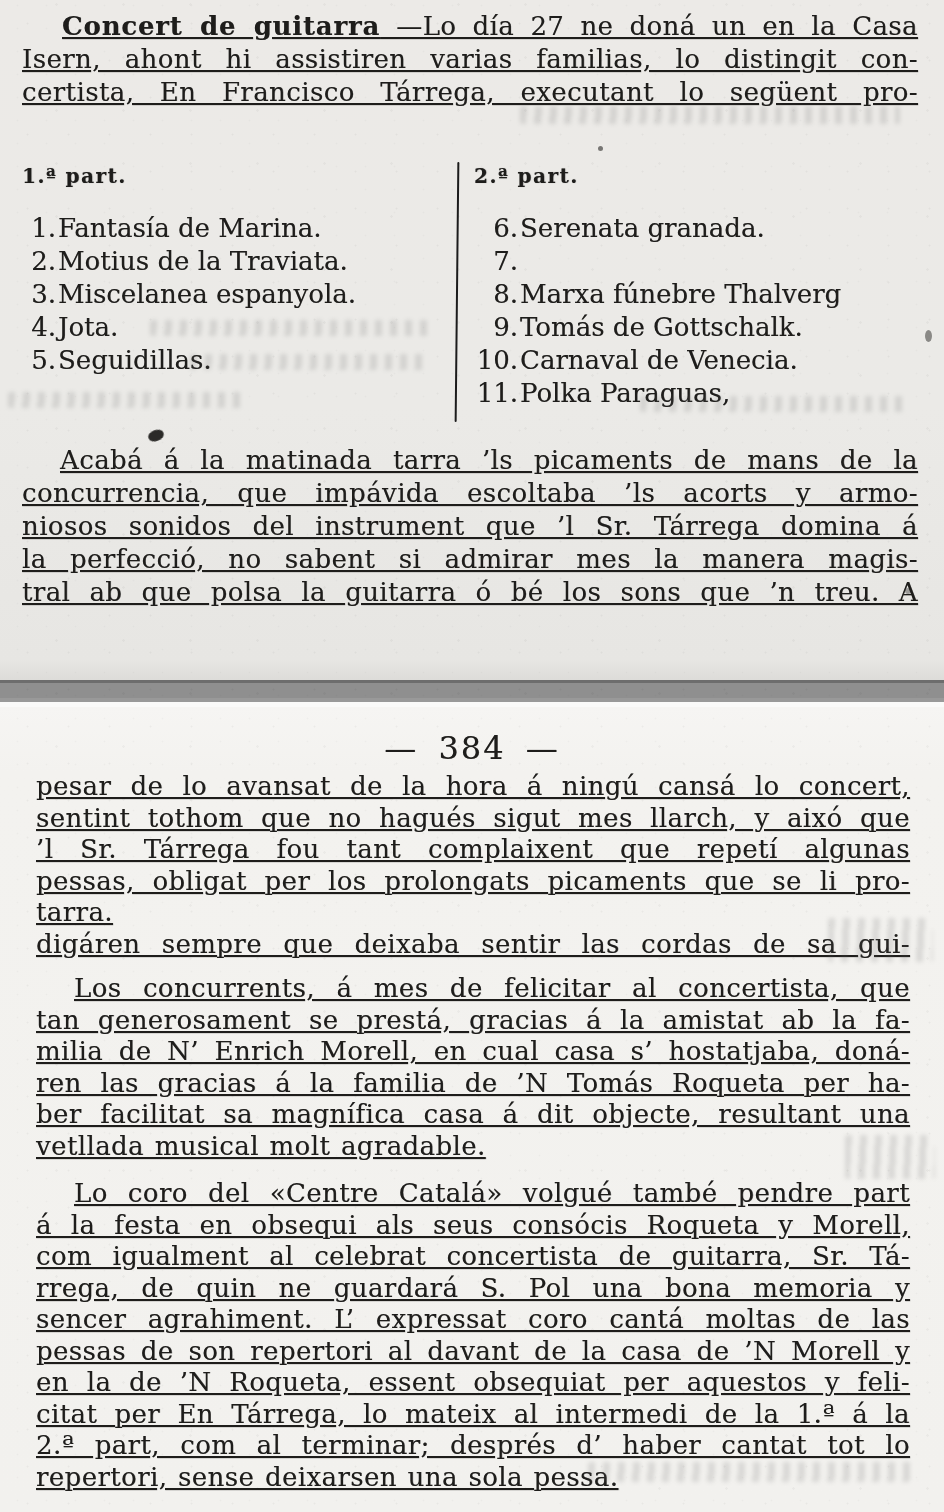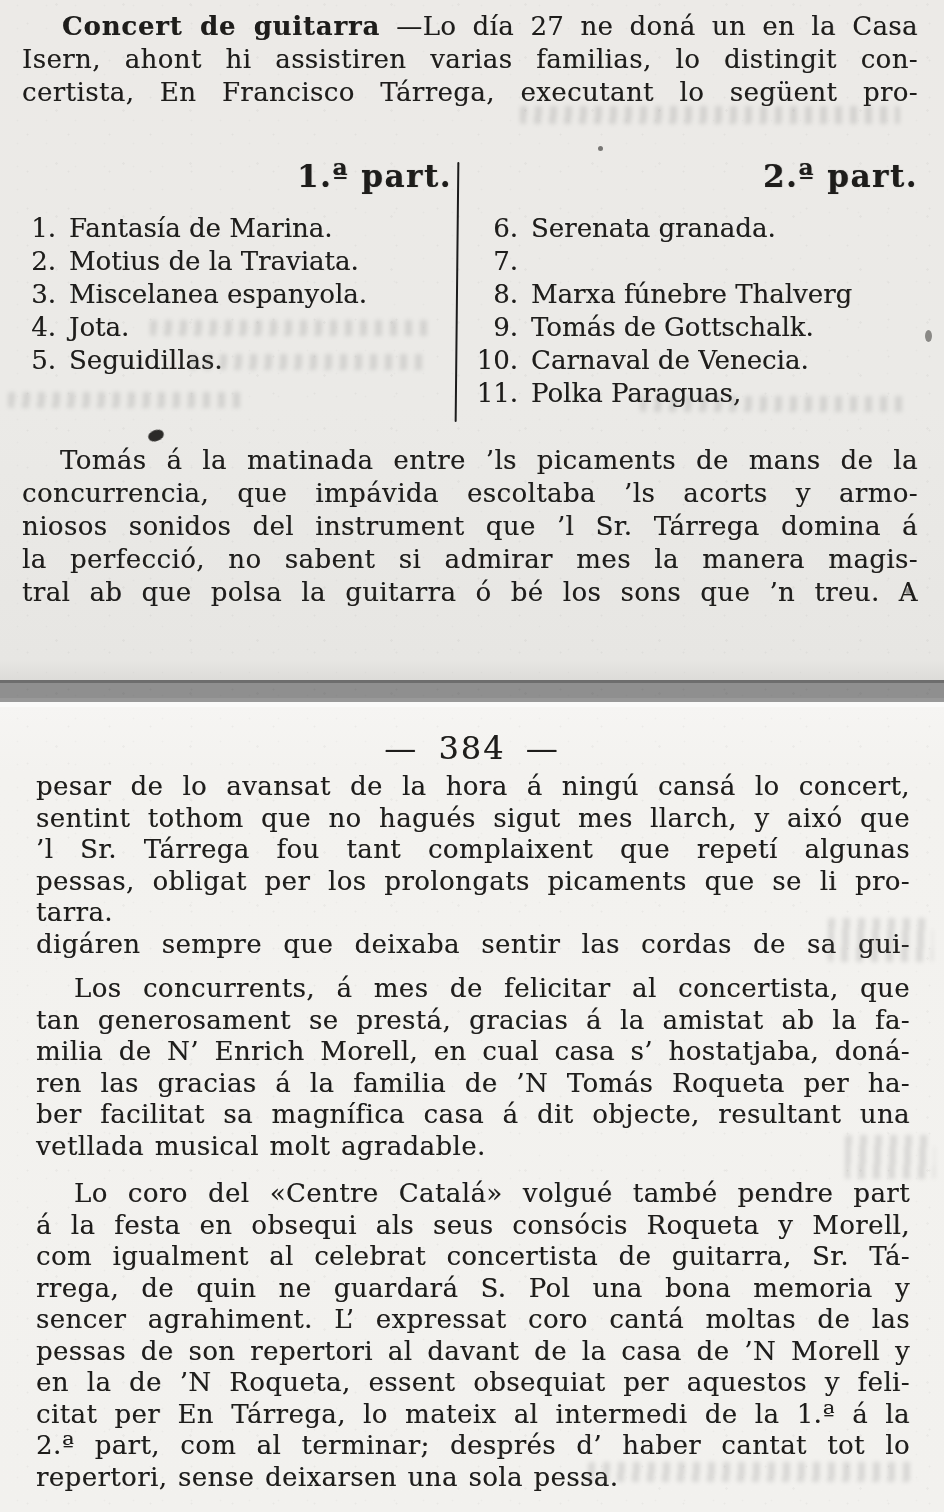--- a/index.html
+++ b/index.html
@@ -19,42 +19,42 @@
 
   .separator{position:absolute;left:0;top:680px;width:944px;height:27px;
     background:linear-gradient(180deg, var(--bar-edge) 0 3px, var(--bar) 3px 18px, #999 18px 22px);
     border-bottom:5px solid var(--bar-strip);}
 
   
   .para{position:absolute;font-size:26px;letter-spacing:.4px;word-spacing:2px;
     text-shadow:.3px .3px .6px rgba(25,25,25,.45);}
   .page1 .para{line-height:33px;}
   .page2 .para{line-height:31.5px;}
-  .tline{text-align:justify;text-align-last:justify;white-space:normal;}
+  .tline{text-align:justify;text-align-last:justify;white-space:normal;text-decoration:underline;}
   .tline.endline{text-align-last:left;}
   .tline.indent{text-indent:38px;}
   .tline.first{text-indent:40px;}
   .lead{font-weight:700;letter-spacing:.8px;}
 
   .intro{top:10px;left:22px;right:26px;}
   .closing{top:444px;left:22px;right:26px;}
 
   
   .program{position:absolute;top:156px;left:22px;right:26px;height:278px;font-size:26px;}
   .col{position:absolute;top:0;}
   .col.left{left:0;width:430px;}
   .col.right{left:452px;right:0;width:444px;}
-  .part-header{text-align:right;font-weight:700;font-size:31px;letter-spacing:1.5px;
+  .part-header{text-align:left;font-weight:700;font-size:20px;letter-spacing:1.5px;
     line-height:40px;height:40px;text-shadow:.4px .4px .7px rgba(25,25,25,.5);}
   .items{margin-top:16px;}
   .prog-item{display:flex;line-height:33px;text-shadow:.3px .3px .6px rgba(25,25,25,.45);}
   .num{text-align:right;flex:0 0 auto;}
   .col.left  .num{width:34px;}
   .col.right .num{width:44px;}
-  .title{margin-left:13px;}
+  .title{margin-left:2px;}
   .divider{position:absolute;left:434px;top:6px;height:260px;width:2px;
     background:#1c1c1c;transform:rotate(.6deg);border-radius:1px;}
 
   .pagenum{position:absolute;top:22px;left:0;right:0;text-align:center;
     font-size:32px;letter-spacing:2px;word-spacing:8px;
     text-shadow:.3px .3px .6px rgba(25,25,25,.45);}
   .p-cont{top:64px;left:36px;right:34px;}
   .p-thanks{top:266px;left:36px;right:34px;}
   .p-coro{top:471px;left:36px;right:34px;}
 
@@ -135,21 +135,21 @@
             </div>
             <div class="prog-item">
               <span class="num">11.</span>
               <span class="title">Polka Paraguas,</span>
             </div>
           </div>
       </div>
     </div>
 
     <div class="para closing">
-        <div class="tline indent">Tomás á la matinada entre ’ls picaments de mans de la</div>
+        <div class="tline indent">Acabá á la matinada tarra ’ls picaments de mans de la</div>
         <div class="tline">concurrencia, que impávida escoltaba ’ls acorts y armo-</div>
         <div class="tline">niosos sonidos del instrument que ’l Sr. Tárrega domina á</div>
         <div class="tline">la perfecció, no sabent si admirar mes la manera magis-</div>
         <div class="tline">tral ab que polsa la guitarra ó bé los sons que ’n treu. A</div>
       </div>
   </section>
 
   <div class="separator"></div>
 
   <section class="page page2">

